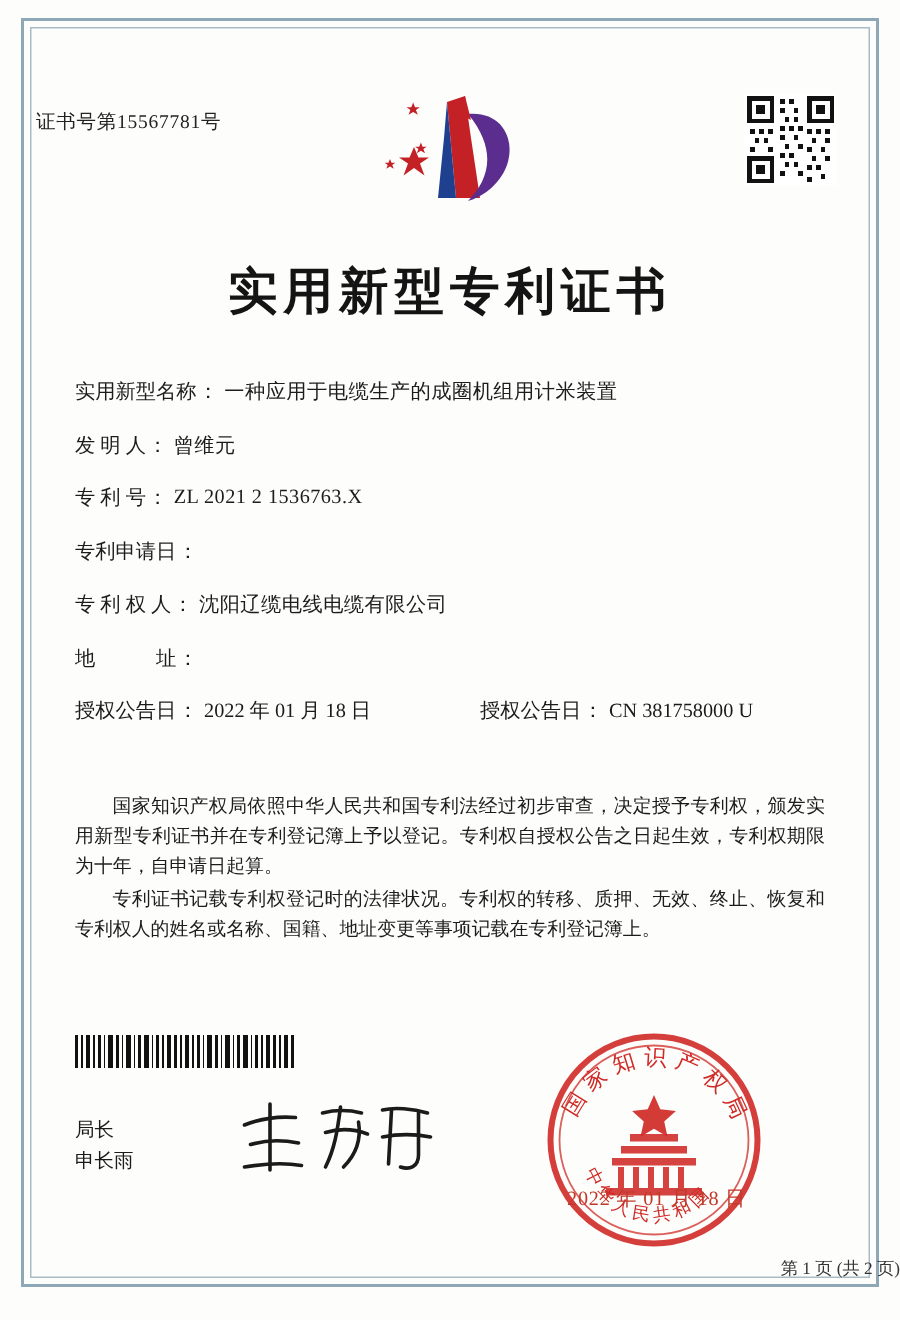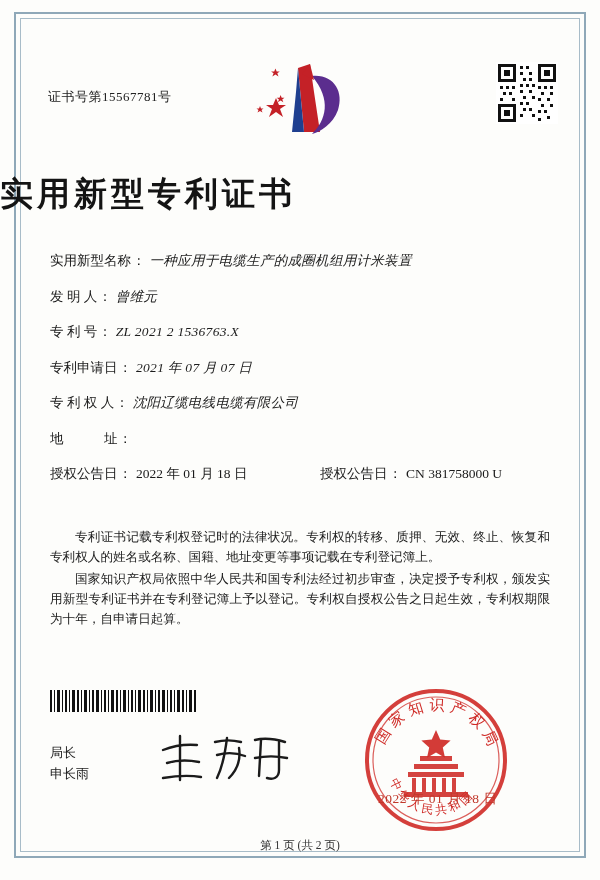--- a/index.html
+++ b/index.html
@@ -43,76 +43,75 @@
     border: 2px solid #8fa8b8;
     box-sizing: border-box;
   }
   .corner.tl { left: 14px; top: 12px; border-right: none; border-bottom: none; }
   .corner.tr { left: 560px; top: 12px; border-left: none; border-bottom: none; }
   .corner.bl { left: 14px; top: 832px; border-right: none; border-top: none; }
   .corner.br { left: 560px; top: 832px; border-left: none; border-top: none; }
 
   .cert-number {
     position: absolute;
-    left: 48px; top: 72px;
+    left: 24px; top: 72px;
     font-size: 13px;
     letter-spacing: 0.5px;
     color: #222;
-    margin-top: 16px;
   }
 
   
   .logo {
     position: absolute;
     left: 252px; top: 62px;
     width: 96px; height: 80px;
   }
 
   
   .qr {
     position: absolute;
     right: 42px; top: 62px;
     width: 62px; height: 62px;
   }
 
   .title {
     position: absolute;
     left: 0; top: 172px;
     width: 600px;
+    text-align: center;
     font-size: 33px;
     font-weight: bold;
     letter-spacing: 4px;
     font-family: "Liberation Serif", "DejaVu Serif", serif;
     color: #141414;
   }
 
   .fields {
     position: absolute;
     left: 50px; top: 252px;
     width: 505px;
   }
   .field-row {
     display: flex;
-    align-items: center;
+    align-items: flex-start;
     margin-bottom: 17.5px;
     font-size: 13.5px;
     color: #1c1c1c;
   }
   .field-label {
     white-space: pre;
     flex: 0 0 auto;
   }
   .field-sep {
     flex: 0 0 auto;
     padding: 0 4px 0 1px;
   }
   .field-value {
     flex: 1 1 auto;
     letter-spacing: 0.3px;
-    font-style: italic;
   }
   .row-split {
     display: flex;
     align-items: baseline;
     font-size: 13.5px;
     margin-bottom: 8px;
   }
   .row-split .half {
     display: flex;
     align-items: baseline;
@@ -165,21 +164,21 @@
     left: 378px; top: 790px;
     font-size: 13.5px;
     color: #c0392b;
     letter-spacing: 0.5px;
   }
 
   .footer {
     position: absolute;
     left: 0; top: 838px;
     width: 600px;
-    text-align: center;
+    text-align: right;
     font-size: 11.5px;
     color: #333;
   }
 </style>
 </head>
 <body>
 
 <div class="page">
 
   <div class="border-outer"></div>
@@ -278,21 +277,20 @@
       <span class="field-value">曾维元</span>
     </div>
     <div class="field-row">
       <span class="field-label">专 利 号</span>
       <span class="field-sep">：</span>
       <span class="field-value">ZL 2021 2 1536763.X</span>
     </div>
     <div class="field-row">
       <span class="field-label">专利申请日</span>
       <span class="field-sep">：</span>
-      <span class="field-value">2021 年 07 月 07 日</span>
     </div>
     <div class="field-row">
       <span class="field-label">专 利 权 人</span>
       <span class="field-sep">：</span>
       <span class="field-value">沈阳辽缆电线电缆有限公司</span>
     </div>
     <div class="field-row">
       <span class="field-label">地　　　址</span>
       <span class="field-sep">：</span>
     </div>
@@ -305,22 +303,22 @@
       </span>
       <span class="half">
         <span class="field-label">授权公告日</span>
         <span class="field-sep">：</span>
         <span>CN 381758000 U</span>
       </span>
     </div>
   </div>
 
   <div class="paragraphs">
+    <p>国家知识产权局依照中华人民共和国专利法经过初步审查，决定授予专利权，颁发实用新型专利证书并在专利登记簿上予以登记。专利权自授权公告之日起生效，专利权期限为十年，自申请日起算。</p>
     <p>专利证书记载专利权登记时的法律状况。专利权的转移、质押、无效、终止、恢复和专利权人的姓名或名称、国籍、地址变更等事项记载在专利登记簿上。</p>
-    <p>国家知识产权局依照中华人民共和国专利法经过初步审查，决定授予专利权，颁发实用新型专利证书并在专利登记簿上予以登记。专利权自授权公告之日起生效，专利权期限为十年，自申请日起算。</p>
   </div>
 
   <div class="barcode">
     <svg width="148" height="22" viewBox="0 0 148 22" shape-rendering="crispEdges">
       <rect width="148" height="22" fill="#fdfdfb"></rect>
       <g fill="#111">
         <rect x="0" y="0" width="2" height="22"></rect>
           <rect x="4" y="0" width="1" height="22"></rect>
         <rect x="7" y="0" width="3" height="22"></rect>
           <rect x="12" y="0" width="1" height="22"></rect>

